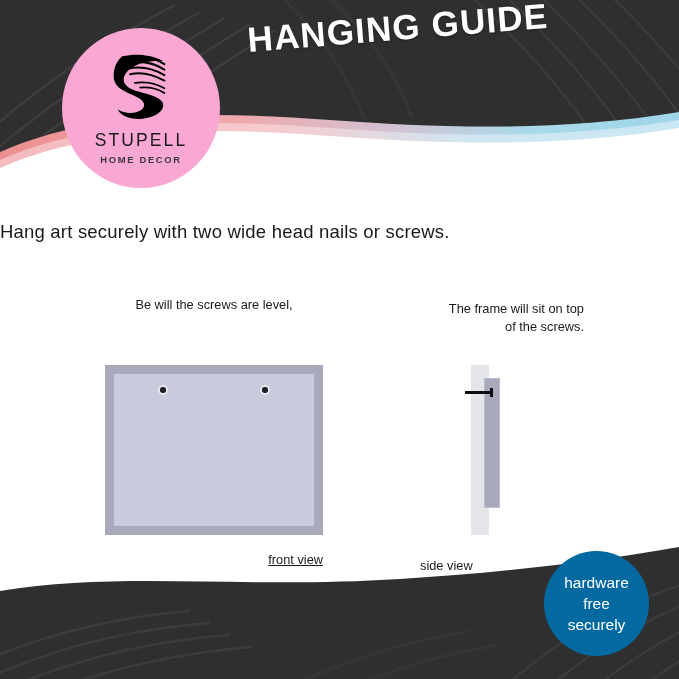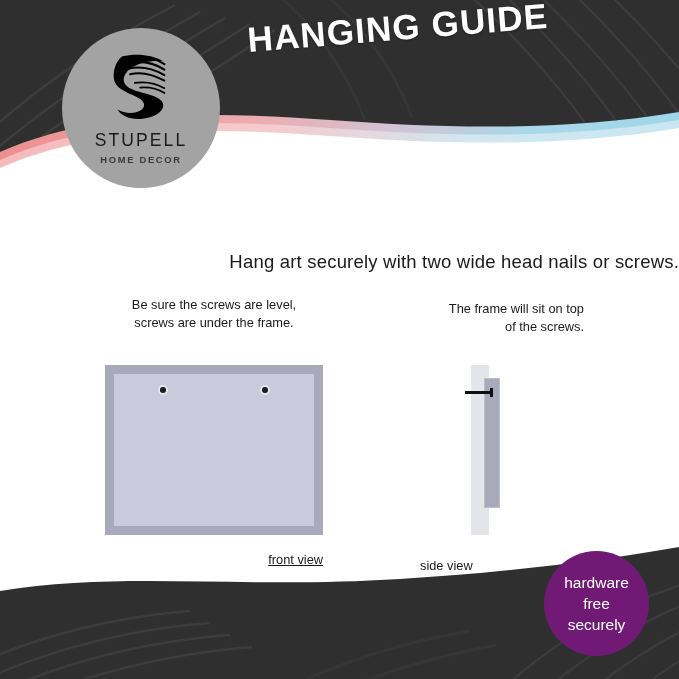--- a/index.html
+++ b/index.html
@@ -33,21 +33,21 @@
     overflow: hidden;
     pointer-events: none;
   }
 
   
   .logo-badge {
     position: absolute;
     left: 62px; top: 28px;
     width: 158px; height: 160px;
     border-radius: 50%;
-    background: #a3a3a3;
+    background: #f9a8d4;
     z-index: 6;
     display: flex;
     flex-direction: column;
     align-items: center;
     justify-content: flex-start;
   }
   .logo-mark {
     margin-top: 18px;
     width: 78px; height: 80px;
   }
@@ -88,26 +88,25 @@
     font-size: 25px;
     color: #222222;
     letter-spacing: 0.4px;
     font-weight: 400;
     white-space: nowrap;
   }
   .intro {
     position: absolute;
     left: 0; top: 221px;
     width: 679px;
-    text-align: right;
+    text-align: left;
     font-size: 18.5px;
     color: #1a1a1a;
     letter-spacing: 0.2px;
     white-space: nowrap;
-    margin-top: 30px;
   }
 
   
   .cap-front {
     position: absolute;
     left: 95px; top: 296px;
     width: 238px;
     text-align: center;
     font-size: 12.8px;
     line-height: 17.5px;
@@ -206,21 +205,21 @@
     font-size: 12.8px;
     color: #1a1a1a;
   }
 
   
   .hw-badge {
     position: absolute;
     left: 544px; top: 551px;
     width: 105px; height: 105px;
     border-radius: 50%;
-    background: #701a75;
+    background: #0369a1;
     z-index: 8;
     display: flex;
     flex-direction: column;
     align-items: center;
     justify-content: center;
     color: #ffffff;
     font-size: 15.5px;
     line-height: 21px;
     text-align: center;
   }
@@ -296,22 +295,21 @@
     </svg>
     <div class="logo-name">STUPELL</div>
     <div class="logo-sub">HOME DECOR</div>
   </div>
 
   <div class="headline">HANGING GUIDE</div>
 
   <div class="intro">Hang art securely with two wide head nails or screws.</div>
 
   <div class="cap-front">
-    <div>Be sure the screws are level,</div>
-    <div>screws are under the frame.</div>
+    <div>Be will the screws are level,</div>
   </div>
 
   <div class="cap-side">
     <div>The frame will sit on top</div>
     <div>of the screws.</div>
   </div>
 
   <div class="front-view">
     <div class="fv-frame"></div>
     <div class="fv-mat"></div>

